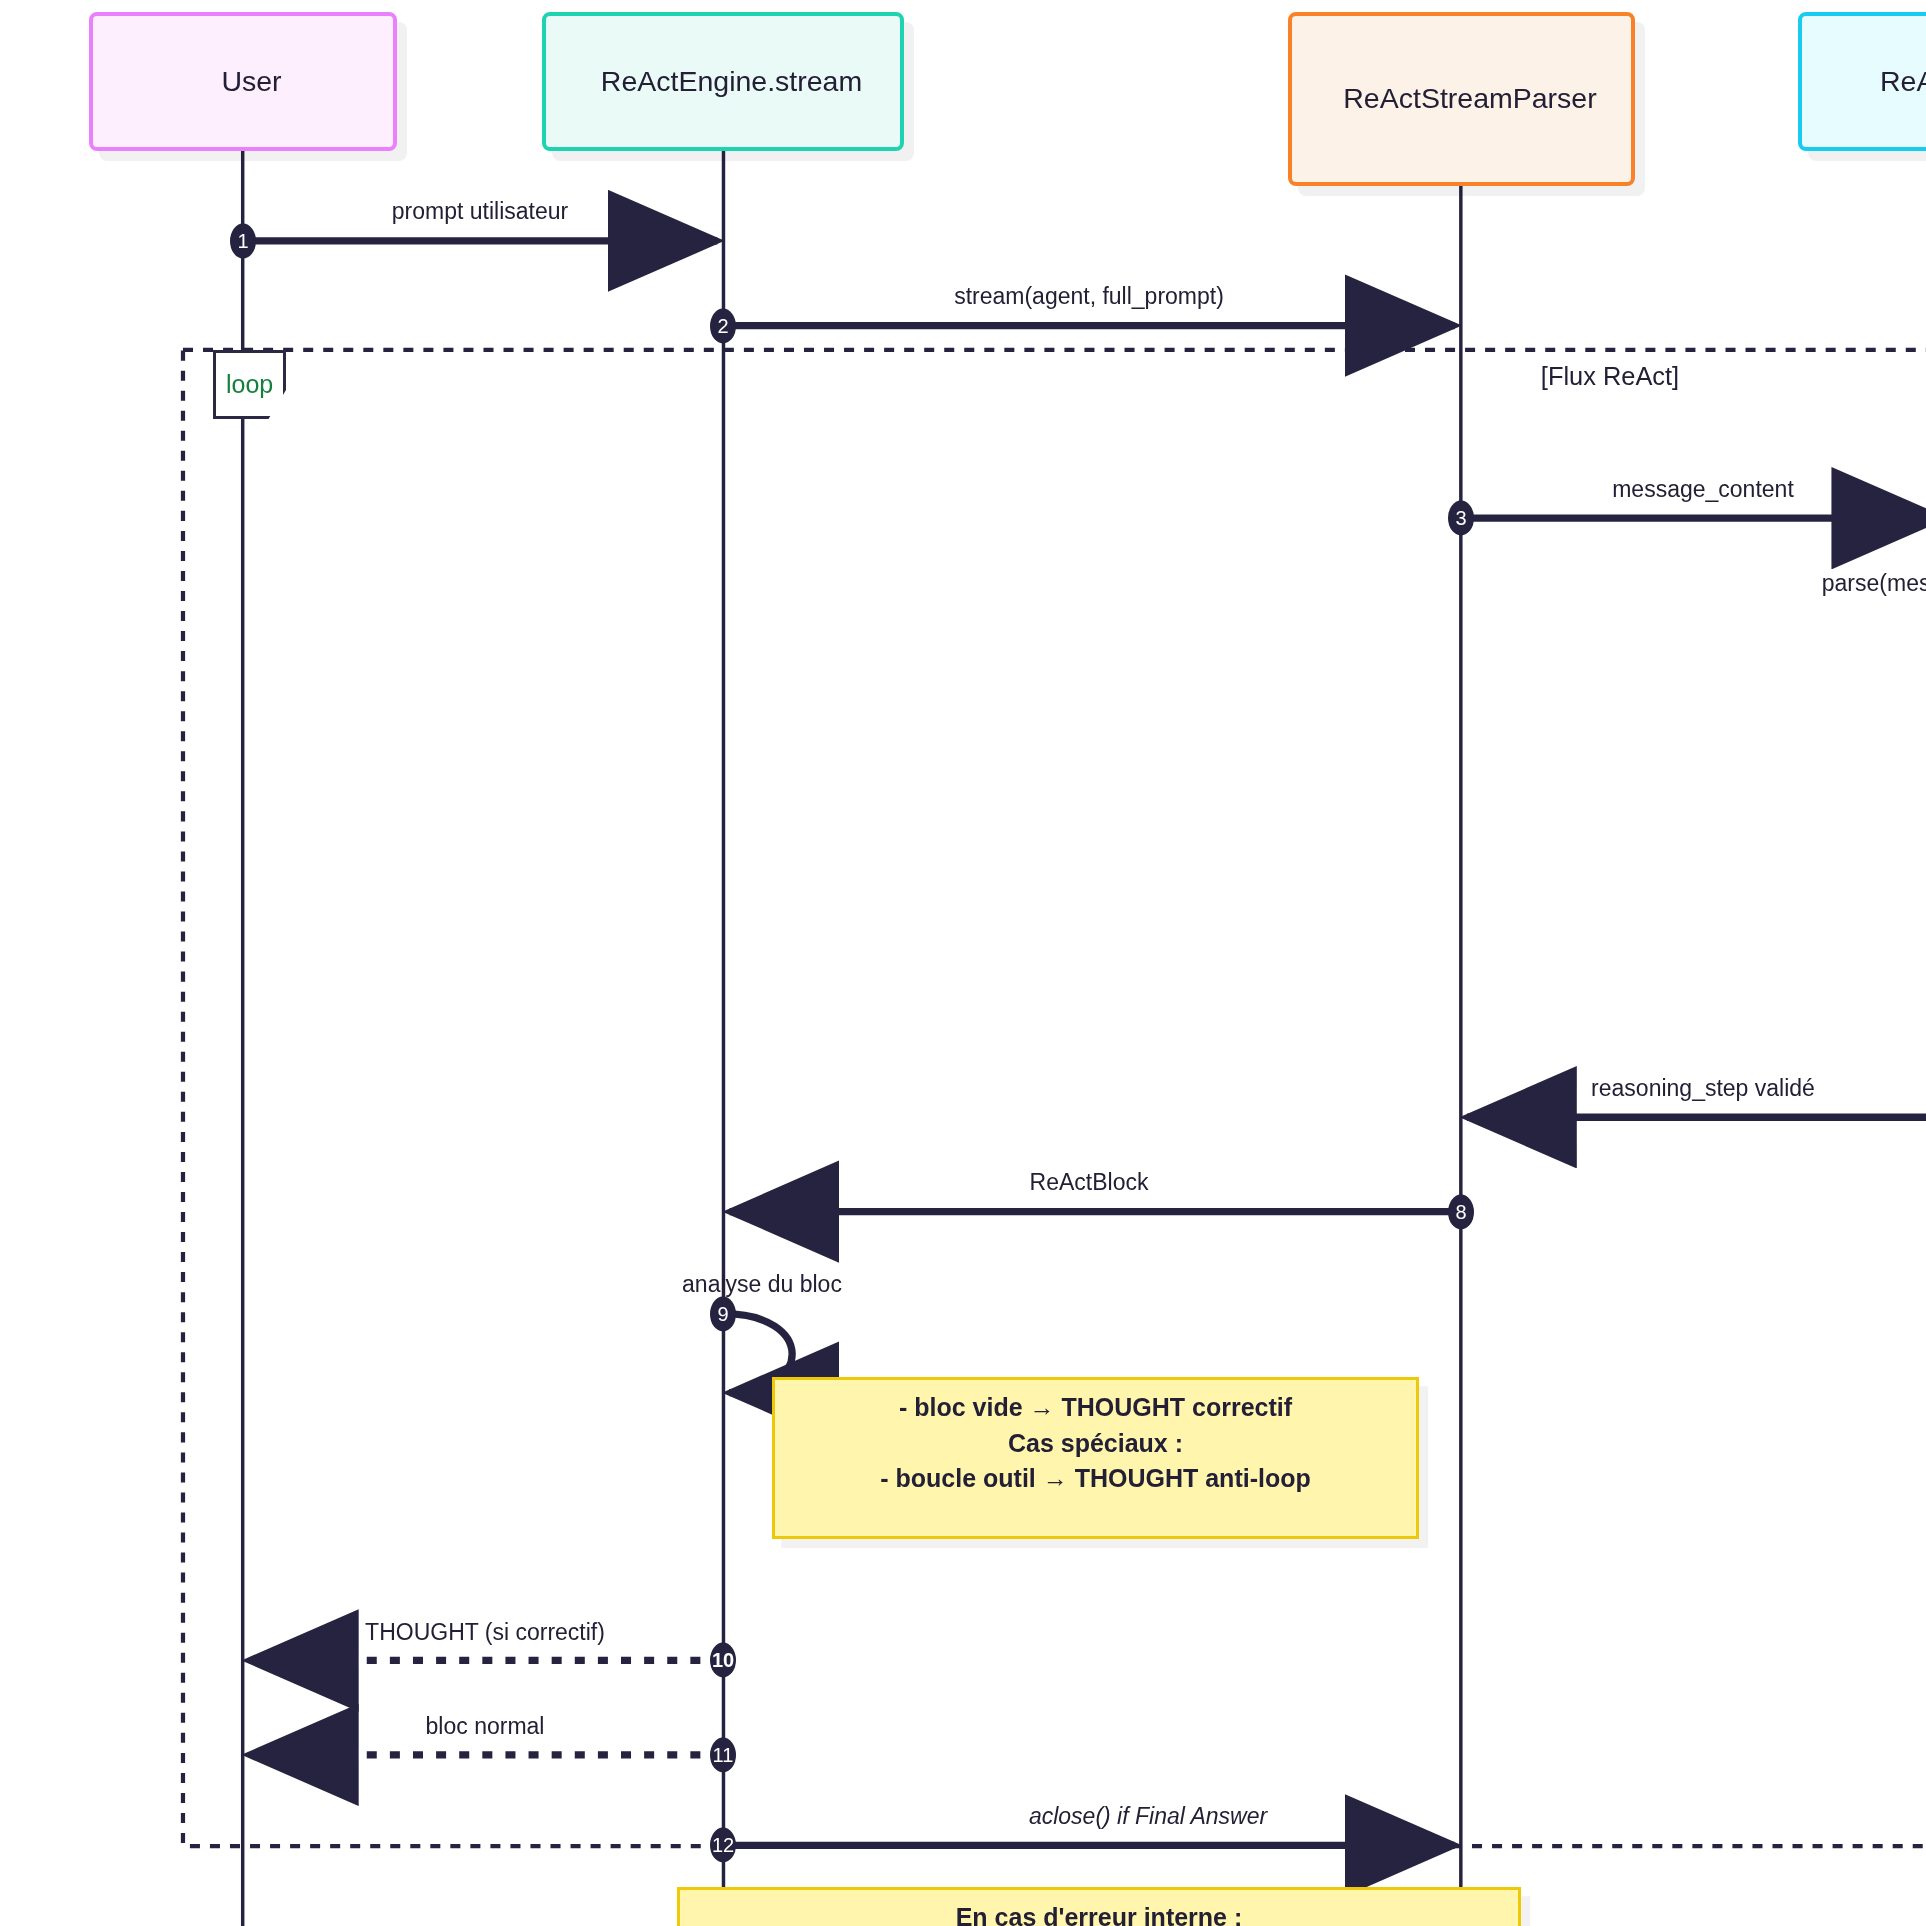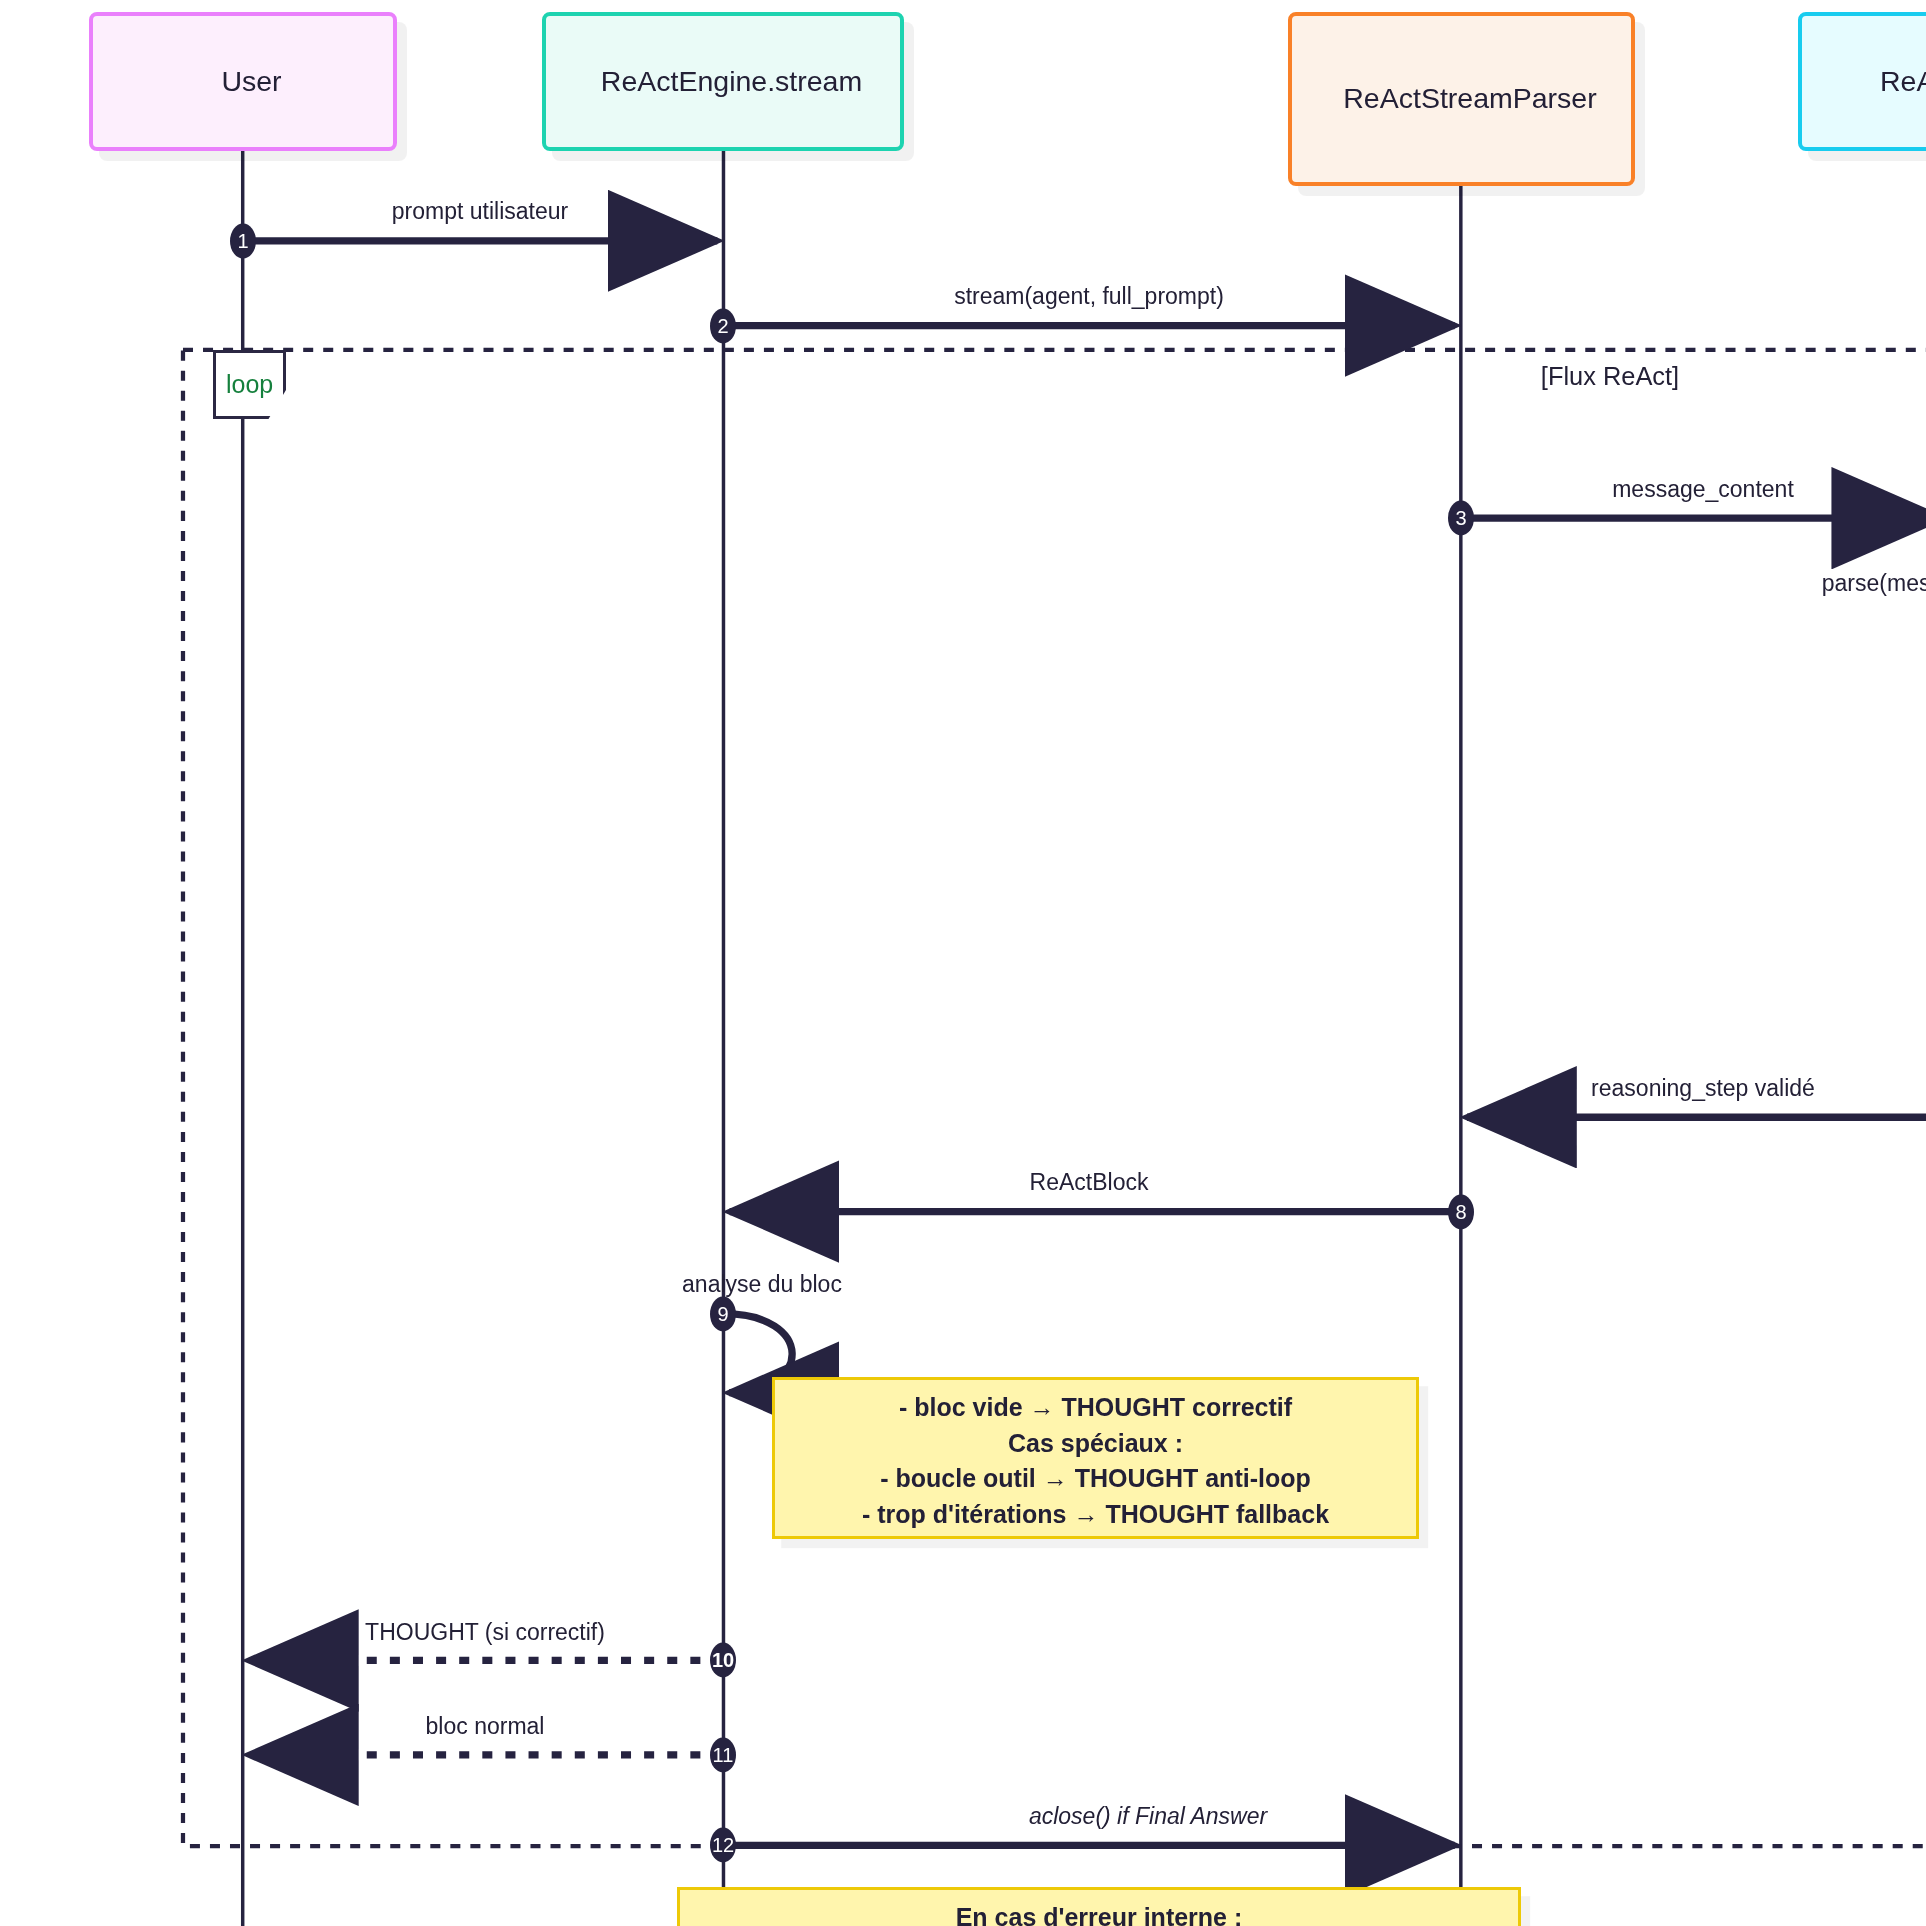--- a/index.html
+++ b/index.html
@@ -143,21 +143,20 @@
     <span>11</span>
     </div>
   <div class="seqnum" style="left:723px;top:1845px;">
     <span>12</span>
     </div>
 
   <div class="note" style="left:772px;top:1377px;width:647px;height:162px;">
     <div>- bloc vide → THOUGHT correctif</div>
     <div>Cas spéciaux :</div>
     <div>- boucle outil → THOUGHT anti-loop</div>
-    <div>- trop d'itérations → THOUGHT fallback</div>
   </div>
 
   <div class="note" style="left:677px;top:1887px;width:844px;height:92px;">
     <div>En cas d'erreur interne :</div>
 
   </div>
 
 </div>
 
 

